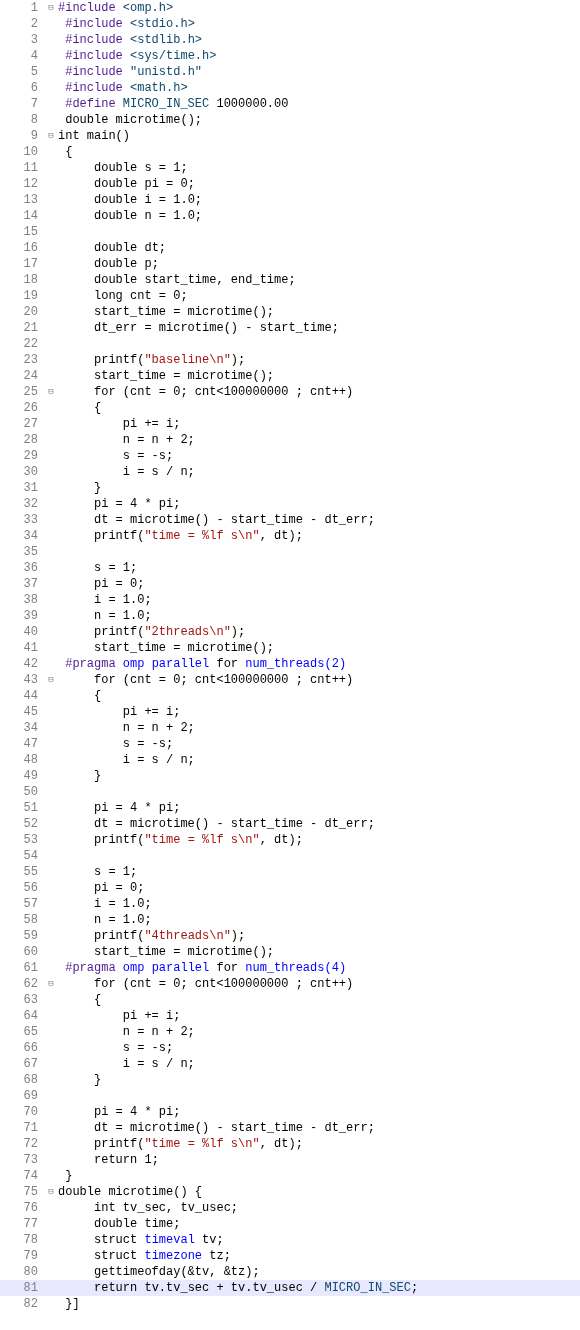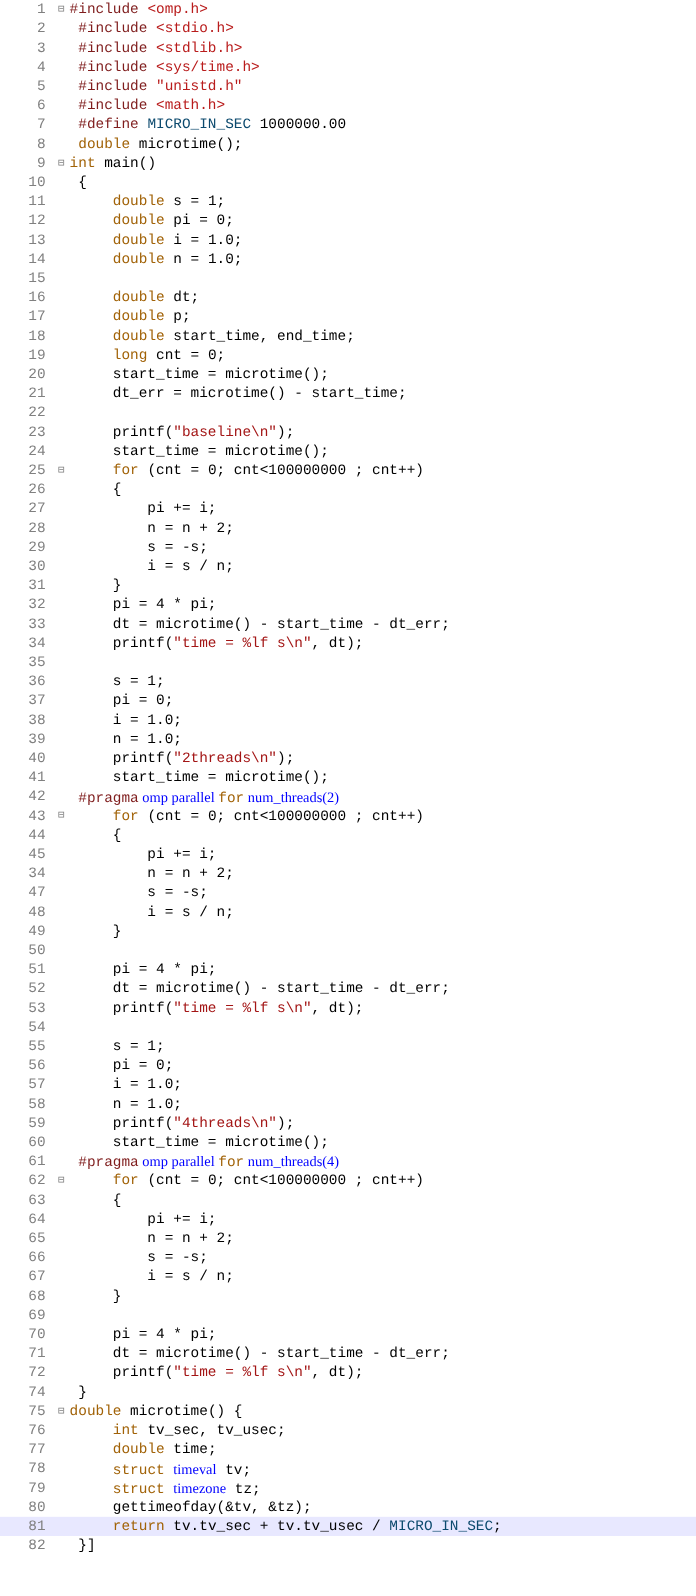--- a/index.html
+++ b/index.html
@@ -34,26 +34,26 @@
     flex-shrink: 0;
     color: #808080;
     font-size: 9px;
     text-align: center;
     user-select: none;
   }
   .code {
     flex: 1;
     color: #000;
   }
-  .kw   { color: #a16207; }
-  .pp   { color: #7f1d1d; }
-  .inc  { color: #b91c1c; }
+  .kw   { color: #000000; }
+  .pp   { color: #4c1d95; }
+  .inc  { color: #0c4a6e; }
   .str  { color: #a31515; }
   .mac  { color: #0c4a6e; }
-  .pragma-name { color: #0000ff; font-family: Liberation Serif, serif; }
+  .pragma-name { color: #0000ff; }
   .cursor-line { background: #e8e8ff; }
 </style>
 </head>
 <body>
 
 <div class="editor">
     <div class="line"><div class="gutter">1</div><div class="fold">⊟</div><div class="code"><span class="pp">#include </span><span class="inc">&lt;omp.h&gt;</span></div></div>
     <div class="line"><div class="gutter">2</div><div class="fold"></div><div class="code"><span> </span><span class="pp">#include </span><span class="inc">&lt;stdio.h&gt;</span></div></div>
     <div class="line"><div class="gutter">3</div><div class="fold"></div><div class="code"><span> </span><span class="pp">#include </span><span class="inc">&lt;stdlib.h&gt;</span></div></div>
     <div class="line"><div class="gutter">4</div><div class="fold"></div><div class="code"><span> </span><span class="pp">#include </span><span class="inc">&lt;sys/time.h&gt;</span></div></div>
@@ -118,20 +118,21 @@
     <div class="line"><div class="gutter">63</div><div class="fold"></div><div class="code"><span>     {</span></div></div>
     <div class="line"><div class="gutter">64</div><div class="fold"></div><div class="code"><span>         pi += i;</span></div></div>
     <div class="line"><div class="gutter">65</div><div class="fold"></div><div class="code"><span>         n = n + 2;</span></div></div>
     <div class="line"><div class="gutter">66</div><div class="fold"></div><div class="code"><span>         s = -s;</span></div></div>
     <div class="line"><div class="gutter">67</div><div class="fold"></div><div class="code"><span>         i = s / n;</span></div></div>
     <div class="line"><div class="gutter">68</div><div class="fold"></div><div class="code"><span>     }</span></div></div>
     <div class="line"><div class="gutter">69</div><div class="fold"></div><div class="code"></div></div>
     <div class="line"><div class="gutter">70</div><div class="fold"></div><div class="code"><span>     pi = 4 * pi;</span></div></div>
     <div class="line"><div class="gutter">71</div><div class="fold"></div><div class="code"><span>     dt = microtime() - start_time - dt_err;</span></div></div>
     <div class="line"><div class="gutter">72</div><div class="fold"></div><div class="code"><span>     printf(</span><span class="str">"time = %lf s\n"</span><span>, dt);</span></div></div>
+    <div class="line"><div class="gutter">73</div><div class="fold"></div><div class="code"><span>     </span><span class="kw">return</span><span> 1;</span></div></div>
     <div class="line"><div class="gutter">74</div><div class="fold"></div><div class="code"><span> }</span></div></div>
     <div class="line"><div class="gutter">75</div><div class="fold">⊟</div><div class="code"><span class="kw">double</span><span> microtime() {</span></div></div>
     <div class="line"><div class="gutter">76</div><div class="fold"></div><div class="code"><span>     </span><span class="kw">int</span><span> tv_sec, tv_usec;</span></div></div>
     <div class="line"><div class="gutter">77</div><div class="fold"></div><div class="code"><span>     </span><span class="kw">double</span><span> time;</span></div></div>
     <div class="line"><div class="gutter">78</div><div class="fold"></div><div class="code"><span>     </span><span class="kw">struct</span><span> </span><span class="pragma-name">timeval</span><span> tv;</span></div></div>
     <div class="line"><div class="gutter">79</div><div class="fold"></div><div class="code"><span>     </span><span class="kw">struct</span><span> </span><span class="pragma-name">timezone</span><span> tz;</span></div></div>
     <div class="line"><div class="gutter">80</div><div class="fold"></div><div class="code"><span>     gettimeofday(&amp;tv, &amp;tz);</span></div></div>
     <div class="line cursor-line"><div class="gutter">81</div><div class="fold"></div><div class="code"><span>     </span><span class="kw">return</span><span> tv.tv_sec + tv.tv_usec / </span><span class="mac">MICRO_IN_SEC</span><span>;</span></div></div>
     <div class="line"><div class="gutter">82</div><div class="fold"></div><div class="code"><span> }</span><span>]</span></div></div>
   </div>

